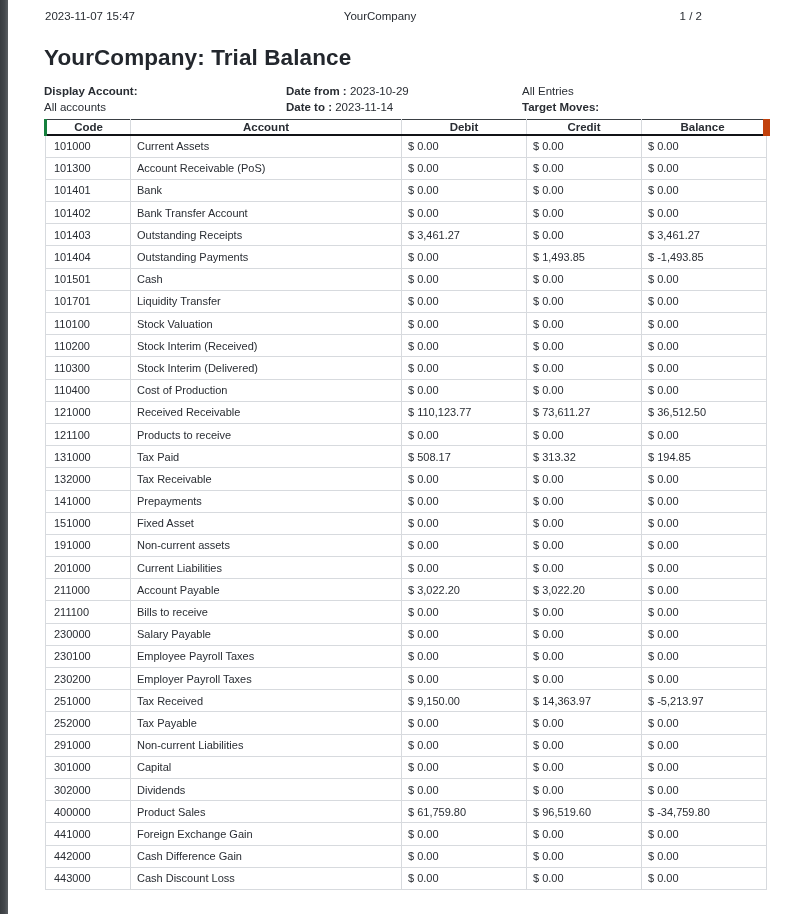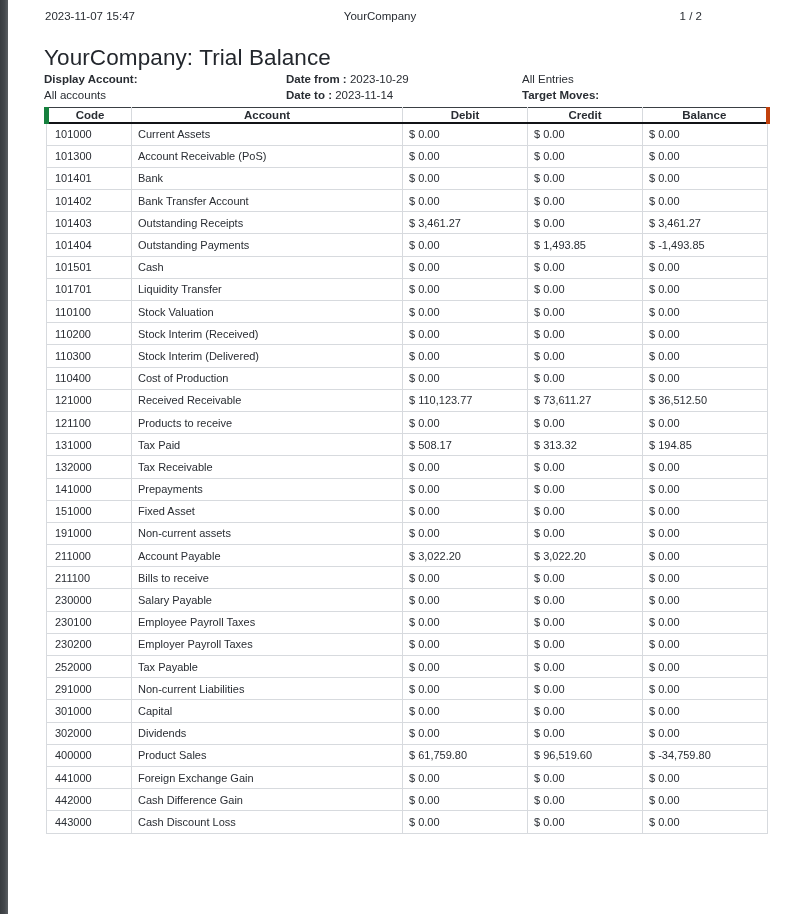--- a/index.html
+++ b/index.html
@@ -22,23 +22,23 @@
     padding: 9px 78px 0 37px;
     display: flex; justify-content: space-between;
     font-size: 11.5px; line-height: 14px;
   }
   .report-header .company {
     position: absolute; left: 372px; transform: translateX(-50%);
   }
 
   
   .report-title {
-    margin: 22px 0 0 36px;
+    margin: 22px 0 12px 36px;
     font-size: 22.5px; line-height: 26px;
-    font-weight: 400; color: #23272d;
+    font-weight: 700; color: #23272d;
     letter-spacing: 0.1px;
   }
 
   
   .filters {
     display: flex;
     margin: 0 0 0 36px;
     font-size: 11.5px; line-height: 16px;
   }
   .filters .f-col1 { width: 242px; }
@@ -58,22 +58,22 @@
     font-weight: 700;
     text-align: center;
     height: 13px;
     padding: 1px 4px;
     border-top: 1px solid #3a3f44;
     border-bottom: 2px solid #111316;
     border-left: 1px solid #d7dade;
     border-right: 1px solid #d7dade;
     font-size: 11.5px;
   }
-  table.tb thead th:first-child { border-left: 5px solid #15803d; }
-  table.tb thead th:last-child  { border-right: 4px solid #c2410c; }
+  table.tb thead th:first-child { border-left: 3px solid #15803d; }
+  table.tb thead th:last-child  { border-right: 7px solid #c2410c; }
   table.tb tbody td {
     height: 22.2px;
     padding: 0 4px 0 6px;
     border: 1px solid #d7dade;
     border-top: none;
     vertical-align: middle;
     white-space: nowrap;
     overflow: hidden;
   }
   table.tb tbody td.c-code { padding-left: 8px; margin-left: 12px; }
@@ -254,20 +254,27 @@
           <td class="c-balance">$ 0.00</td>
         </tr>
         <tr>
           <td class="c-code">191000</td>
           <td class="c-account">Non-current assets</td>
           <td class="c-debit">$ 0.00</td>
           <td class="c-credit">$ 0.00</td>
           <td class="c-balance">$ 0.00</td>
         </tr>
         <tr>
+          <td class="c-code">201000</td>
+          <td class="c-account">Current Liabilities</td>
+          <td class="c-debit">$ 0.00</td>
+          <td class="c-credit">$ 0.00</td>
+          <td class="c-balance">$ 0.00</td>
+        </tr>
+        <tr>
           <td class="c-code">211000</td>
           <td class="c-account">Account Payable</td>
           <td class="c-debit">$ 3,022.20</td>
           <td class="c-credit">$ 3,022.20</td>
           <td class="c-balance">$ 0.00</td>
         </tr>
         <tr>
           <td class="c-code">211100</td>
           <td class="c-account">Bills to receive</td>
           <td class="c-debit">$ 0.00</td>
@@ -287,20 +294,27 @@
           <td class="c-debit">$ 0.00</td>
           <td class="c-credit">$ 0.00</td>
           <td class="c-balance">$ 0.00</td>
         </tr>
         <tr>
           <td class="c-code">230200</td>
           <td class="c-account">Employer Payroll Taxes</td>
           <td class="c-debit">$ 0.00</td>
           <td class="c-credit">$ 0.00</td>
           <td class="c-balance">$ 0.00</td>
+        </tr>
+        <tr>
+          <td class="c-code">251000</td>
+          <td class="c-account">Tax Received</td>
+          <td class="c-debit">$ 9,150.00</td>
+          <td class="c-credit">$ 14,363.97</td>
+          <td class="c-balance">$ -5,213.97</td>
         </tr>
         <tr>
           <td class="c-code">252000</td>
           <td class="c-account">Tax Payable</td>
           <td class="c-debit">$ 0.00</td>
           <td class="c-credit">$ 0.00</td>
           <td class="c-balance">$ 0.00</td>
         </tr>
         <tr>
           <td class="c-code">291000</td>

